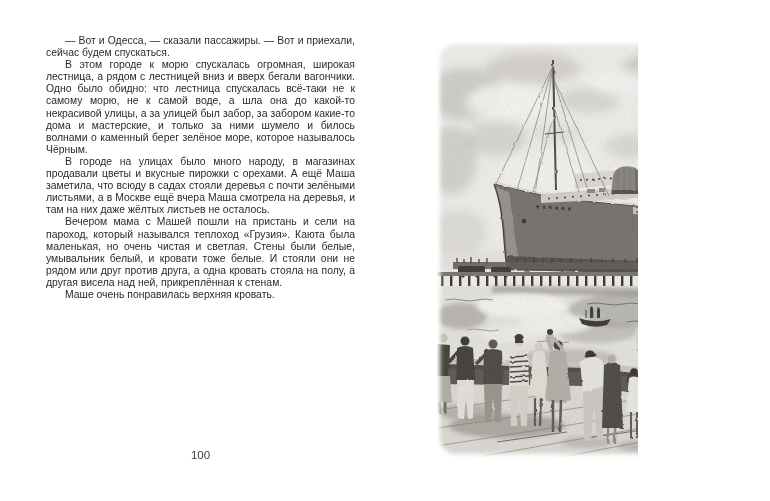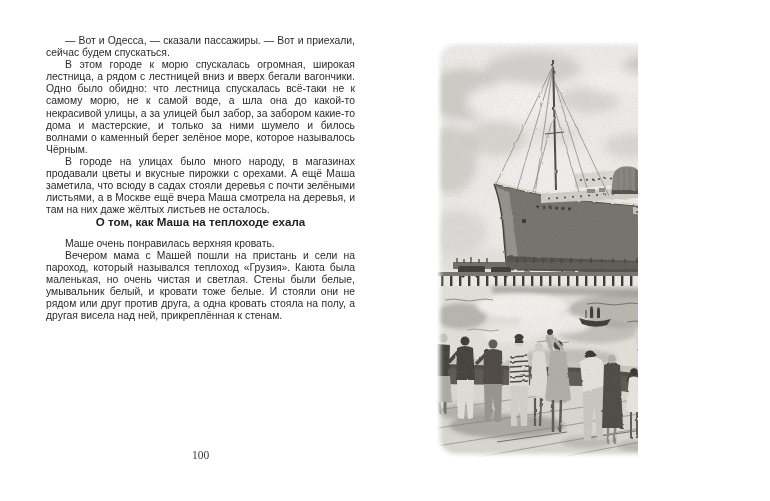--- a/index.html
+++ b/index.html
@@ -16,40 +16,39 @@
   .chapter-label{
     margin:20px 0 2px;text-align:center;text-indent:0;
     font-size:11px;font-weight:600;letter-spacing:3.2px;color:#222;
   }
   .chapter-title{
     margin:0 0 9px;text-align:center;text-indent:0;
     font-size:11.6px;font-weight:bold;color:#222;
   }
   .folio{
     position:absolute;left:46px;top:449px;width:309px;text-align:center;
-    font-family:Liberation Serif, serif;font-size:11.5px;color:#3a3a3a;
+    font-family:Liberation Sans, sans-serif;font-size:11.5px;color:#3a3a3a;
   }
   .illus{
     position:absolute;left:437px;top:42px;width:276px;height:416px;
   }
   .illus svg{display:block;width:100%;height:100%;}
 </style>
 </head>
 <body>
 
 <div class="spread">
 
   <div>
     <div class="text-col">
       <p>— Вот и Одесса, — сказали пассажиры. — Вот и приехали, сейчас будем спускаться.</p>
       <p>В этом городе к морю спускалась огромная, широкая лестница, а рядом с лестницей вниз и вверх бегали вагончики. Одно было обидно: что лестница спускалась всё-таки не к самому морю, не к самой воде, а шла она до какой-то некрасивой улицы, а за улицей был забор, за забором какие-то дома и мастерские, и только за ними шумело и билось волнами о каменный берег зелёное море, которое называлось Чёрным.</p>
       <p>В городе на улицах было много народу, в магазинах продавали цветы и вкусные пирожки с орехами. А ещё Маша заметила, что всюду в садах стояли деревья с почти зелёными листьями, а в Москве ещё вчера Маша смотрела на деревья, и там на них даже жёлтых листьев не осталось.</p>
-      <div class="chapter-title">О том, как Маша на теплоходе ехала</div>
+      <p>Вечером мама с Машей пошли на пристань и сели на пароход, который назывался теплоход «Грузия». Каюта была маленькая, но очень чистая и светлая. Стены были белые, умывальник белый, и кровати тоже белые. И стояли они не рядом или друг против друга, а одна кровать стояла на полу, а другая висела над ней, прикреплённая к стенам.</p>
       <p>Маше очень понравилась верхняя кровать.</p>
-      <p>Вечером мама с Машей пошли на пристань и сели на пароход, который назывался теплоход «Грузия». Каюта была маленькая, но очень чистая и светлая. Стены были белые, умывальник белый, и кровати тоже белые. И стояли они не рядом или друг против друга, а одна кровать стояла на полу, а другая висела над ней, прикреплённая к стенам.</p>
     </div>
     <div class="folio">100</div>
   </div>
 
   <div class="illus">
     <svg viewBox="0 0 276 416" xmlns="http://www.w3.org/2000/svg" role="img" aria-label="Карандашный рисунок: большой теплоход у причала, а на пристани люди смотрят на море и маленькую лодку">
       <defs>
         <filter id="blurA" x="-30%" y="-30%" width="160%" height="160%">
             <feGaussianBlur stdDeviation="5"></feGaussianBlur>
           </filter>

